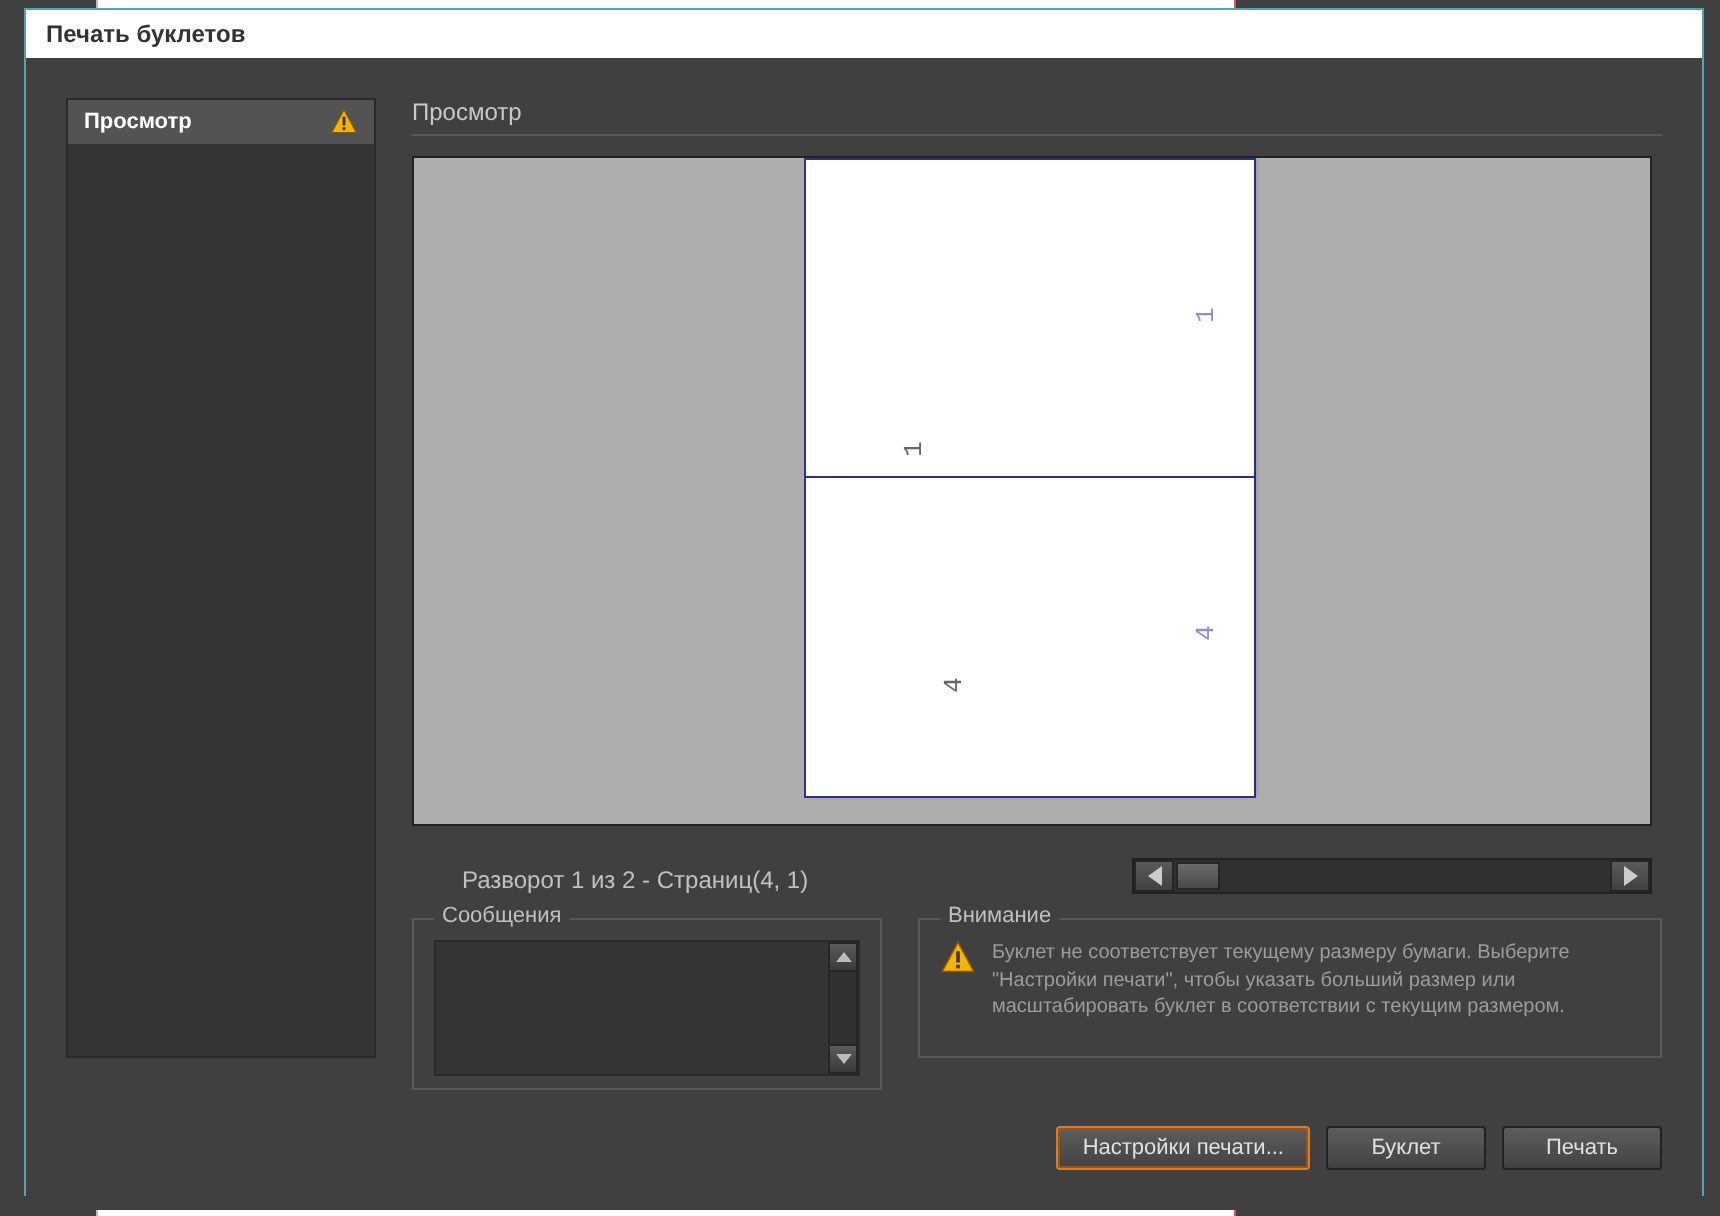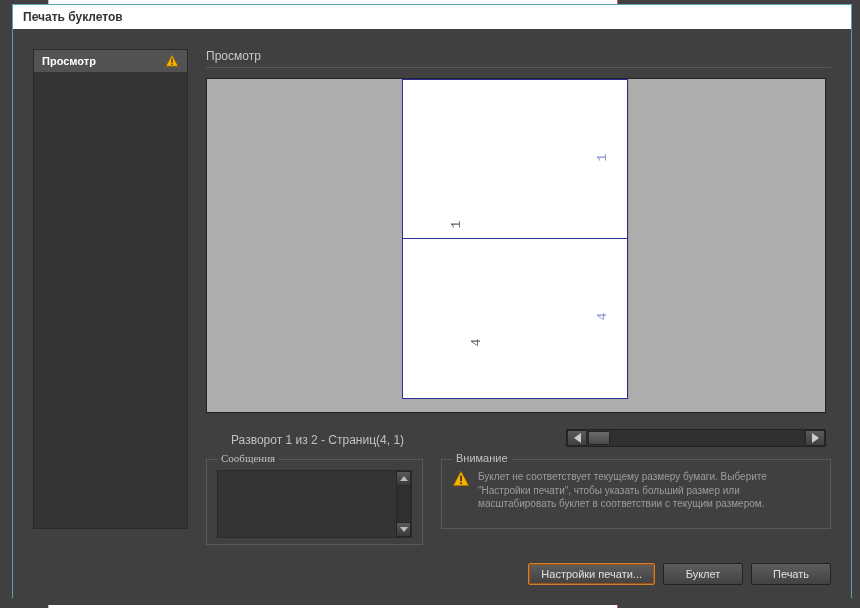--- a/index.html
+++ b/index.html
@@ -182,23 +182,22 @@
   .fieldset-label {
     position: absolute;
     top: -8px;
     left: 10px;
     background: #404040;
     padding: 0 4px;
     color: #c0c0c0;
     font-size: 11px;
   }
   .messages-box {
-    width: 217px;
+    width: 235px;
     height: 86px;
-    font-family: Liberation Serif, serif;
   }
   .messages-inner {
     width: 100%;
     height: 68px;
     background: #343434;
     border: 1px solid #2a2a2a;
     position: relative;
   }
   .msg-scroll {
     position: absolute;

